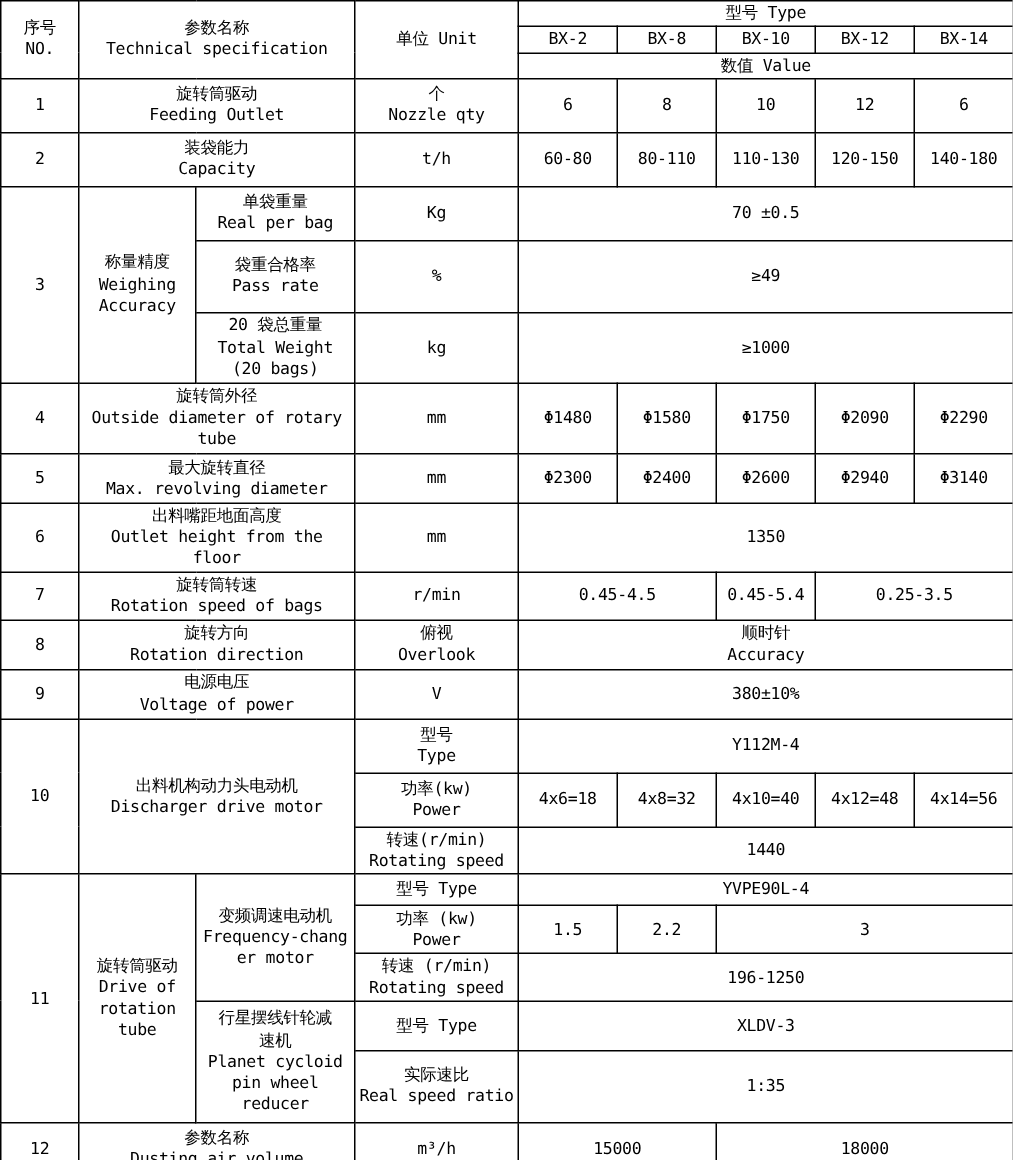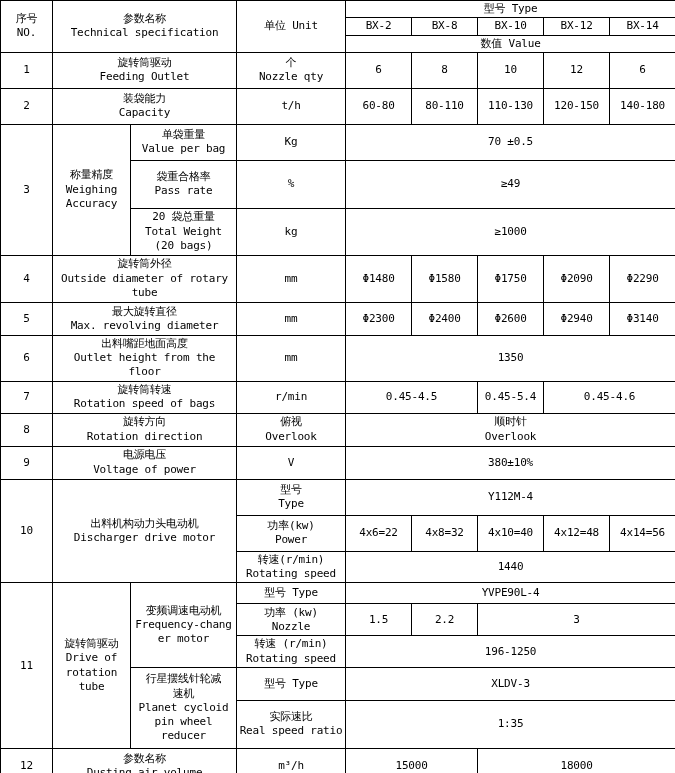--- a/index.html
+++ b/index.html
@@ -86,21 +86,21 @@
     <td>120-150</td>
     <td>140-180</td>
   </tr>
 
   <tr style="height:36px">
     <td rowspan="3">3</td>
     <td rowspan="3">称量精度
 Weighing
 Accuracy</td>
     <td>单袋重量
-Value per bag</td>
+Real per bag</td>
     <td>Kg</td>
     <td colspan="5">70 ±0.5</td>
   </tr>
   <tr style="height:48px">
     <td>袋重合格率
 Pass rate</td>
     <td>%</td>
     <td colspan="5">≥49</td>
   </tr>
   <tr style="height:47px">
@@ -144,31 +144,31 @@
     <td colspan="5">1350</td>
   </tr>
 
   <tr style="height:32px">
     <td>7</td>
     <td colspan="2">旋转筒转速
 Rotation speed of bags</td>
     <td>r/min</td>
     <td colspan="2">0.45-4.5</td>
     <td>0.45-5.4</td>
-    <td colspan="2">0.45-4.6</td>
+    <td colspan="2">0.25-3.5</td>
   </tr>
 
   <tr style="height:33px">
     <td>8</td>
     <td colspan="2">旋转方向
 Rotation direction</td>
     <td>俯视
 Overlook</td>
     <td colspan="5">顺时针
-Overlook</td>
+Accuracy</td>
   </tr>
 
   <tr style="height:33px">
     <td>9</td>
     <td colspan="2">电源电压
 Voltage of power</td>
     <td>V</td>
     <td colspan="5">380±10%</td>
   </tr>
 
@@ -176,21 +176,21 @@
     <td rowspan="3">10</td>
     <td colspan="2" rowspan="3">出料机构动力头电动机
 Discharger drive motor</td>
     <td>型号
 Type</td>
     <td colspan="5">Y112M-4</td>
   </tr>
   <tr style="height:36px">
     <td>功率(kw)
 Power</td>
-    <td>4x6=22</td>
+    <td>4x6=18</td>
     <td>4x8=32</td>
     <td>4x10=40</td>
     <td>4x12=48</td>
     <td>4x14=56</td>
   </tr>
   <tr style="height:29px">
     <td>转速(r/min)
 Rotating speed</td>
     <td colspan="5">1440</td>
   </tr>
@@ -202,21 +202,21 @@
 rotation
 tube</td>
     <td rowspan="3">变频调速电动机
 Frequency-chang
 er motor</td>
     <td>型号 Type</td>
     <td colspan="5">YVPE90L-4</td>
   </tr>
   <tr style="height:32px">
     <td>功率 (kw)
-Nozzle</td>
+Power</td>
     <td>1.5</td>
     <td>2.2</td>
     <td colspan="3">3</td>
   </tr>
   <tr style="height:30px">
     <td>转速 (r/min)
 Rotating speed</td>
     <td colspan="5">196-1250</td>
   </tr>
   <tr style="height:33px">

